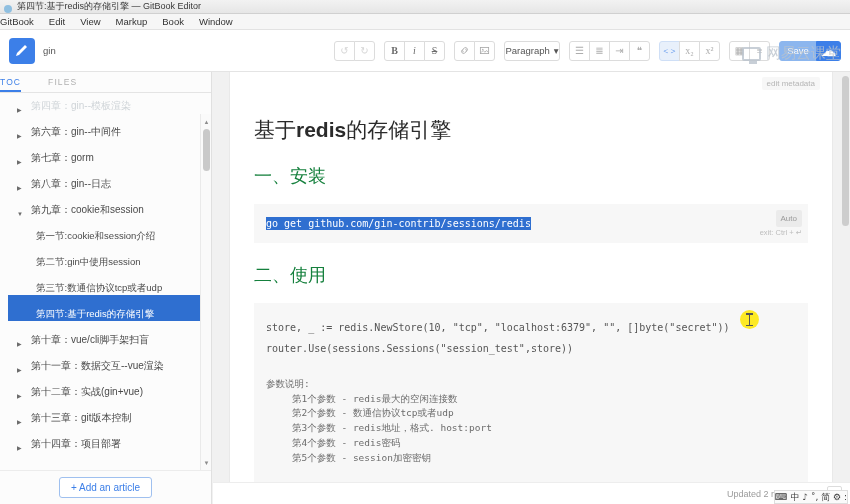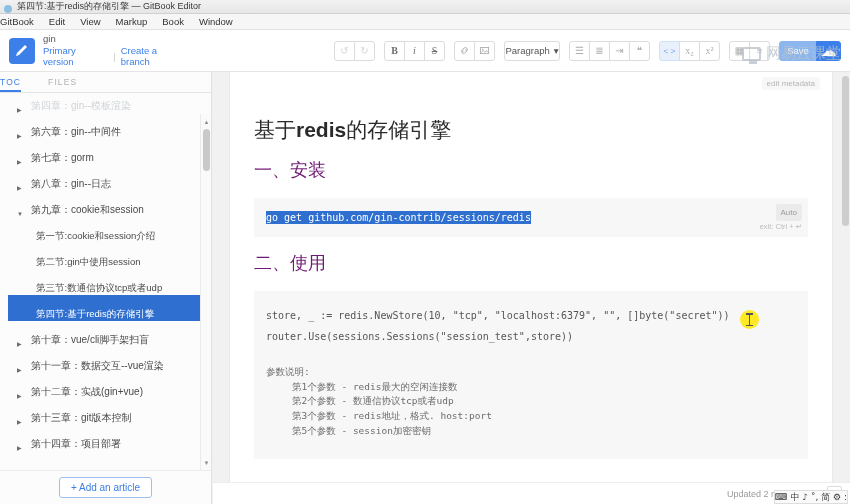--- a/index.html
+++ b/index.html
@@ -180,21 +180,21 @@
     background: #f7f7f7; padding: 2px 5px; border-radius: 2px;
     cursor: pointer;
   }
   .doc-title {
     font-family: "DejaVu Serif", "Liberation Serif", serif;
     font-size: 21px; color: #2b2b2b; padding-top: 44px;
   }
   .doc-title b { font-family: "Liberation Sans", sans-serif; font-weight: bold; }
   .doc-h2 {
     font-family: "DejaVu Serif", "Liberation Serif", serif;
-    font-size: 18px; color: #701a75; margin-top: 14px;
+    font-size: 18px; color: #15803d; margin-top: 20px;
   }
   .codeblock {
     position: relative; background: #f7f7f7;
     margin-top: 16px; padding: 10px 12px;
     font-family: "DejaVu Sans Mono", "Liberation Mono", monospace;
     font-size: 10px; color: #555; line-height: 1.9;
   }
   .codeblock.tall { padding: 14px 12px 20px; line-height: 2.1; }
   .sel { background: #2f6fd0; color: #fff; padding: 1px 0; }
   .cb-auto {
@@ -282,25 +282,20 @@
 
   <div class="header">
     <div class="book-id">
       <div class="pencil-badge">
         <svg width="16" height="16" viewBox="0 0 16 16" aria-hidden="true">
           <path d="M2 13l1-3 8-8 2 2-8 8-3 1z" fill="#ffffff"></path>
         </svg>
       </div>
       <div class="book-meta">
         <div class="book-name">gin</div>
-        <div class="book-links">
-          <span>Primary version</span>
-          <span class="sep">|</span>
-          <span>Create a branch</span>
-        </div>
       </div>
     </div>
 
     <div class="toolbar">
       <div class="tgroup">
         <div class="tbtn dim">↺</div>
         <div class="tbtn dim">↻</div>
       </div>
       <div class="tgroup">
         <div class="tbtn dark" style="font-weight:bold">B</div>
@@ -447,20 +442,21 @@
         <div class="doc-h2">二、使用</div>
 
         <div class="codeblock tall">
           <div>store, _ := redis.NewStore(10, "tcp", "localhost:6379", "", []byte("secret"))</div>
           <div>router.Use(sessions.Sessions("session_test",store))</div>
           <div class="params">
             <div>参数说明:</div>
             <div class="indent">第1个参数  -  redis最大的空闲连接数</div>
             <div class="indent">第2个参数  -  数通信协议tcp或者udp</div>
             <div class="indent">第3个参数  -  redis地址，格式. host:port</div>
+            <div class="indent">第4个参数  -  redis密码</div>
             <div class="indent">第5个参数  -  session加密密钥</div>
           </div>
         </div>
       </div>
 
       <div class="cursor-dot">
         <span class="ibeam"></span>
       </div>
 
       <div class="page-scrollbar">

